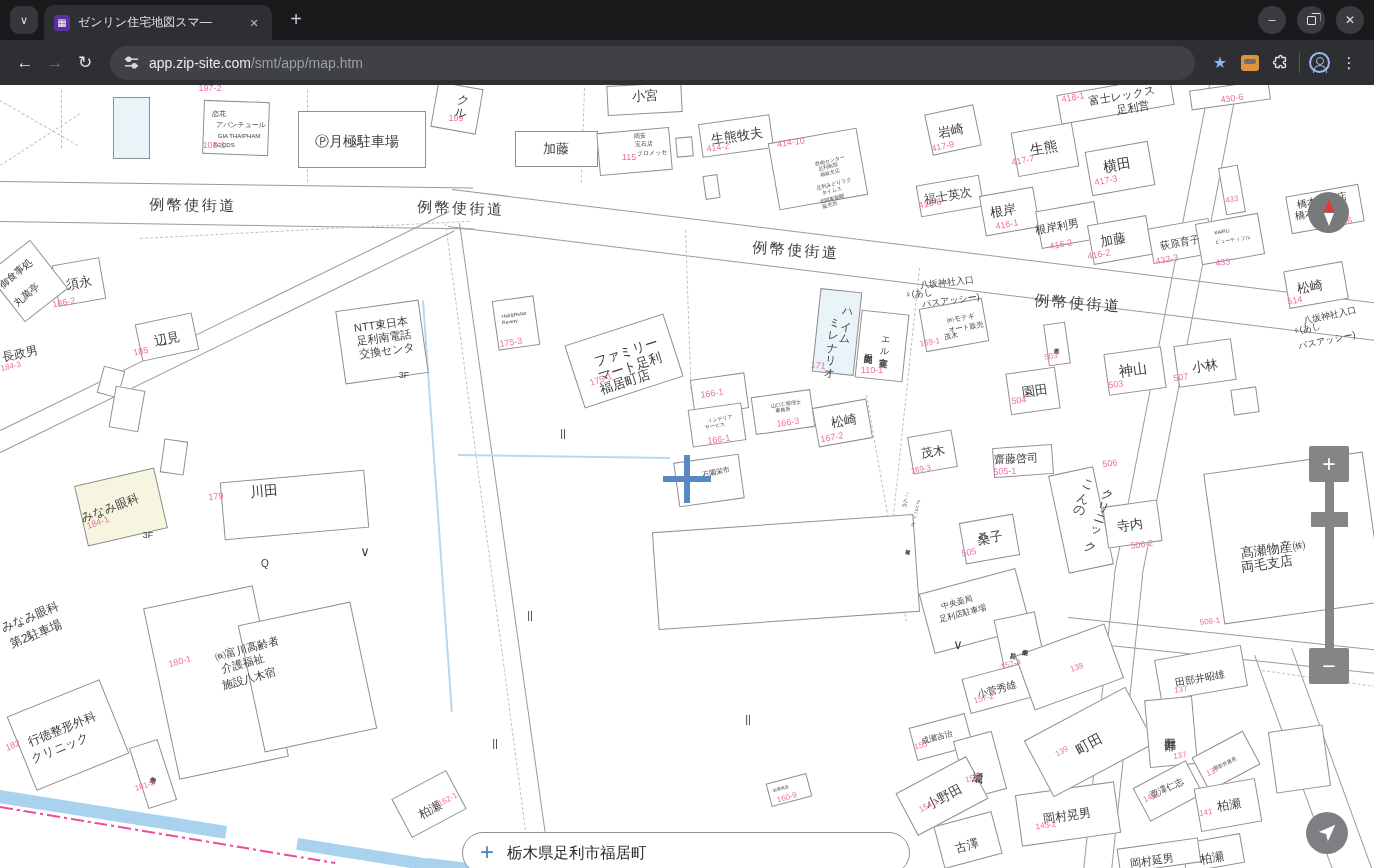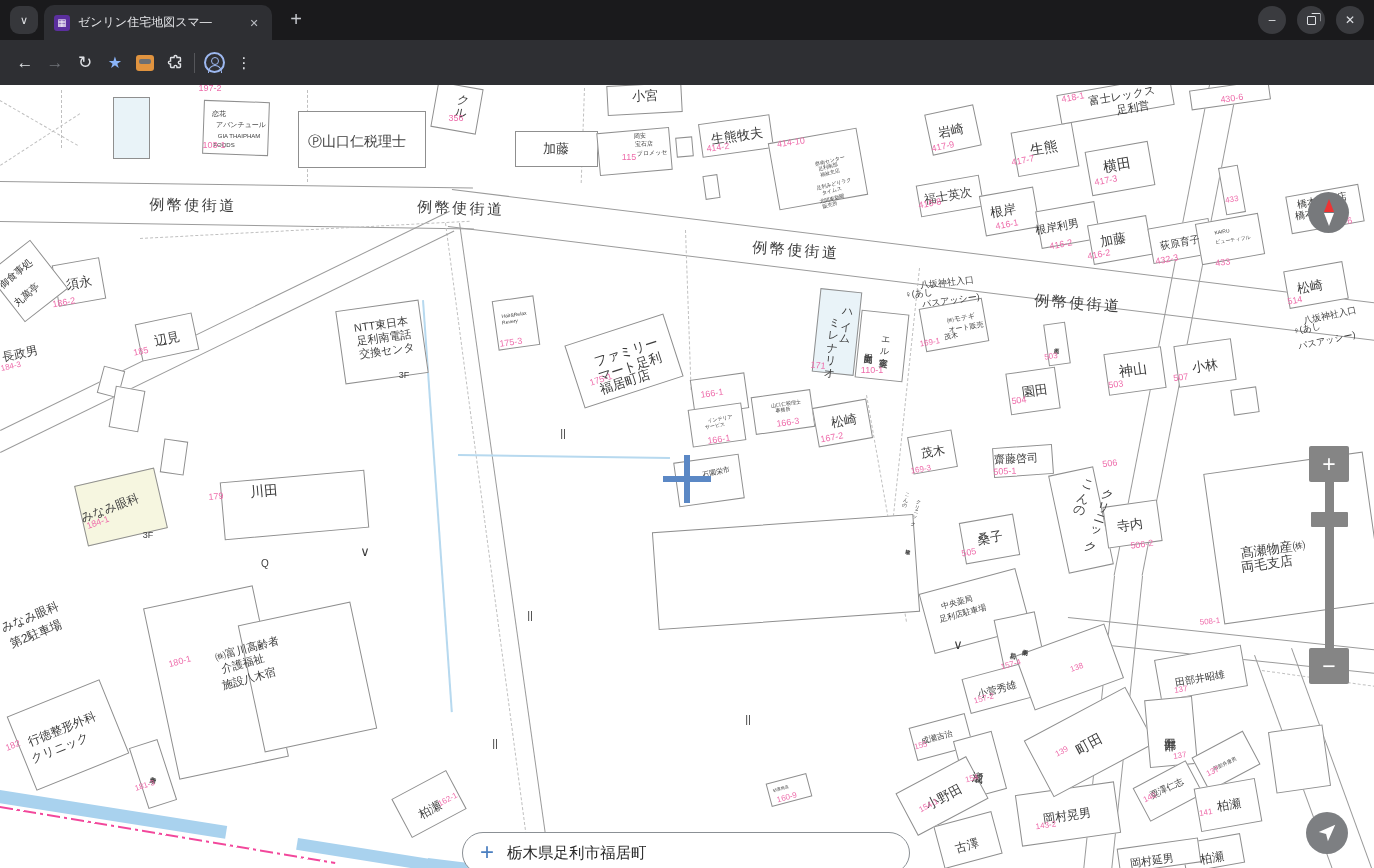--- a/index.html
+++ b/index.html
@@ -93,20 +93,31 @@
           <span class="restore-glyph"></span>
         </div>
       <div class="winbtn">✕</div>
     </div>
   </div>
 
   <div id="toolbar">
     <div class="navarrow">←</div>
     <div class="navarrow fwd">→</div>
     <div class="navarrow">↻</div>
+    <div id="urlpill">
+      <svg width="15" height="15" viewBox="0 0 16 16">
+        <g stroke="#d5d7db" stroke-width="1.6" fill="#d5d7db">
+          <line x1="1" y1="4.5" x2="15" y2="4.5"></line>
+            <circle cx="5" cy="4.5" r="2.2"></circle>
+          <line x1="1" y1="11.5" x2="15" y2="11.5"></line>
+            <circle cx="11" cy="11.5" r="2.2"></circle>
+        </g>
+      </svg>
+      <span><span class="host">app.zip-site.com</span><span class="path">/smt/app/map.htm</span></span>
+    </div>
     <div class="toolicon star">★</div>
     <div class="toolicon">
         <span class="extbot"></span>
       </div>
     <div class="toolicon">
       <svg width="17" height="17" viewBox="0 0 24 24">
           <path fill="none" stroke="#dfe1e5" stroke-width="2" d="M10 4a2 2 0 0 1 4 0v1h4a1 1 0 0 1 1 1v4h-1a2 2 0 0 0 0 4h1v4a1 1 0 0 1-1 1h-4v-1a2 2 0 0 0-4 0v1H6a1 1 0 0 1-1-1v-4H4a2 2 0 0 1 0-4h1V6a1 1 0 0 1 1-1h4z"></path>
         </svg>
     </div>
     <div class="tooldiv"></div>
@@ -229,27 +240,27 @@
         <div class="mbox" style="left: 768px; top: 693px; width: 42px; height: 24px; transform: rotate(-15deg);"></div>
         <div class="mbox" style="left: 655px; top: 438px; width: 262px; height: 98px; transform: rotate(-4deg);"></div>
         <div class="mbox" style="left: 1232px; top: 303px; width: 26px; height: 26px; transform: rotate(-8deg);"></div>
         <div class="mbox" style="left: 1272px; top: 643px; width: 55px; height: 62px; transform: rotate(-8deg);"></div>
         <div class="mlabel" style="left: 193px; top: 120px; font-size: 15px; transform: translate(-50%, -50%) rotate(1deg); letter-spacing: 2.5px;">例幣使街道</div>
         <div class="mlabel" style="left: 461px; top: 123px; font-size: 15px; transform: translate(-50%, -50%) rotate(2deg); letter-spacing: 2.5px;">例幣使街道</div>
         <div class="mlabel" style="left: 796px; top: 165px; font-size: 15px; transform: translate(-50%, -50%) rotate(4deg); letter-spacing: 2.5px;">例幣使街道</div>
         <div class="mlabel" style="left: 1078px; top: 218px; font-size: 15px; transform: translate(-50%, -50%) rotate(4deg); letter-spacing: 2.5px;">例幣使街道</div>
         <div class="mlabel p" style="left: 210px; top: 4px; font-size: 9px; transform: translate(-50%, -50%) rotate(0deg);">197-2</div>
         <div class="mlabel v" style="left: 463px; top: 15px; font-size: 12px; transform: translate(-50%, -50%) rotate(12deg);">クル</div>
-        <div class="mlabel p" style="left: 456px; top: 34px; font-size: 9px; transform: translate(-50%, -50%) rotate(0deg);">356</div>
+        <div class="mlabel p" style="left: 456px; top: 34px; font-size: 9px; transform: translate(-50%, -50%) rotate(0deg);">199</div>
         <div class="mlabel" style="left: 219px; top: 29px; font-size: 7px; transform: translate(-50%, -50%) rotate(0deg);">恋花</div>
         <div class="mlabel" style="left: 241px; top: 40px; font-size: 7px; transform: translate(-50%, -50%) rotate(0deg);">アバンチュール</div>
         <div class="mlabel" style="left: 239px; top: 51px; font-size: 6px; transform: translate(-50%, -50%) rotate(0deg);">GIA THAIPHAM</div>
         <div class="mlabel" style="left: 224px; top: 60px; font-size: 6px; transform: translate(-50%, -50%) rotate(0deg);">FOODS</div>
         <div class="mlabel p" style="left: 214px; top: 61px; font-size: 9px; transform: translate(-50%, -50%) rotate(0deg);">103-1</div>
-        <div class="mlabel" style="left: 357px; top: 56px; font-size: 14px; transform: translate(-50%, -50%) rotate(0deg);">Ⓟ山口仁税理士</div>
+        <div class="mlabel" style="left: 357px; top: 56px; font-size: 14px; transform: translate(-50%, -50%) rotate(0deg);">Ⓟ月極駐車場</div>
         <div class="mlabel" style="left: 645px; top: 11px; font-size: 13px; transform: translate(-50%, -50%) rotate(-3deg);">小宮</div>
         <div class="mlabel" style="left: 556px; top: 64px; font-size: 13px; transform: translate(-50%, -50%) rotate(0deg);">加藤</div>
         <div class="mlabel" style="left: 640px; top: 51px; font-size: 6px; transform: translate(-50%, -50%) rotate(-3deg);">岡安</div>
         <div class="mlabel" style="left: 644px; top: 59px; font-size: 6px; transform: translate(-50%, -50%) rotate(-3deg);">宝石店</div>
         <div class="mlabel" style="left: 652px; top: 68px; font-size: 6px; transform: translate(-50%, -50%) rotate(-3deg);">プロメッセ</div>
         <div class="mlabel p" style="left: 629px; top: 73px; font-size: 9px; transform: translate(-50%, -50%) rotate(0deg);">115</div>
         <div class="mlabel" style="left: 737px; top: 51px; font-size: 13px; transform: translate(-50%, -50%) rotate(-8deg);">生熊牧夫</div>
         <div class="mlabel p" style="left: 718px; top: 63px; font-size: 9px; transform: translate(-50%, -50%) rotate(-8deg);">414-2</div>
         <div class="mlabel p" style="left: 791px; top: 58px; font-size: 9px; transform: translate(-50%, -50%) rotate(-8deg);">414-10</div>
         <div class="mlabel" style="left: 830px; top: 76px; font-size: 5px; transform: translate(-50%, -50%) rotate(-14deg);">県南センター</div>

